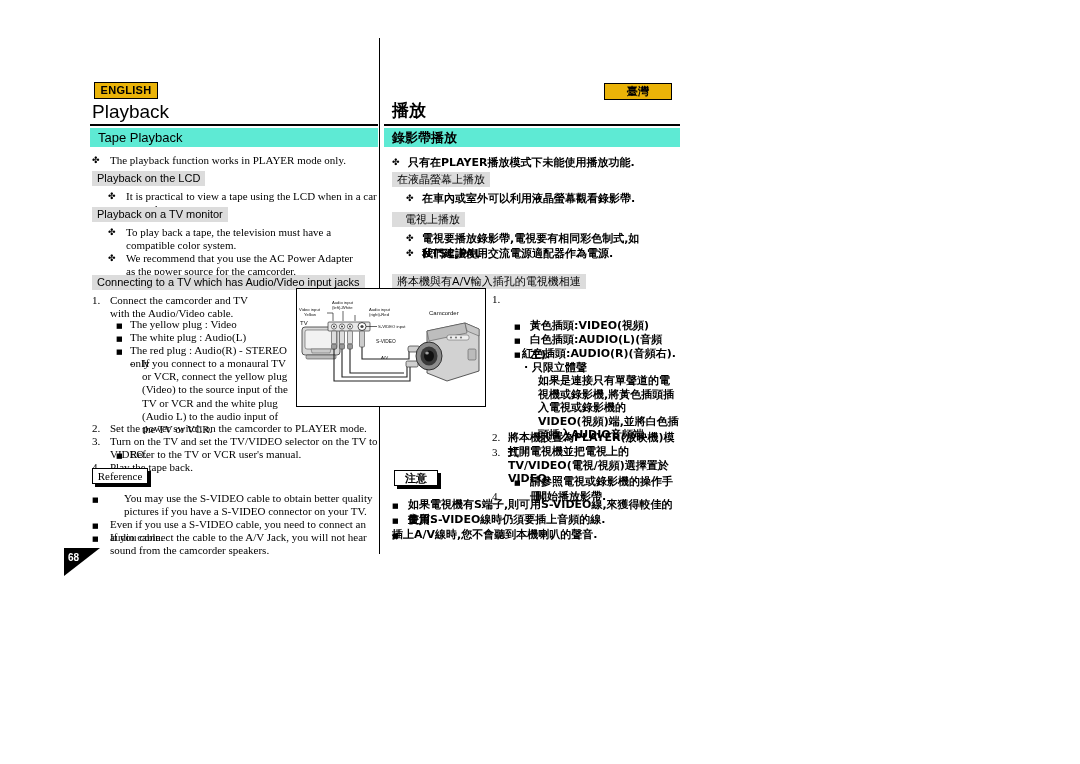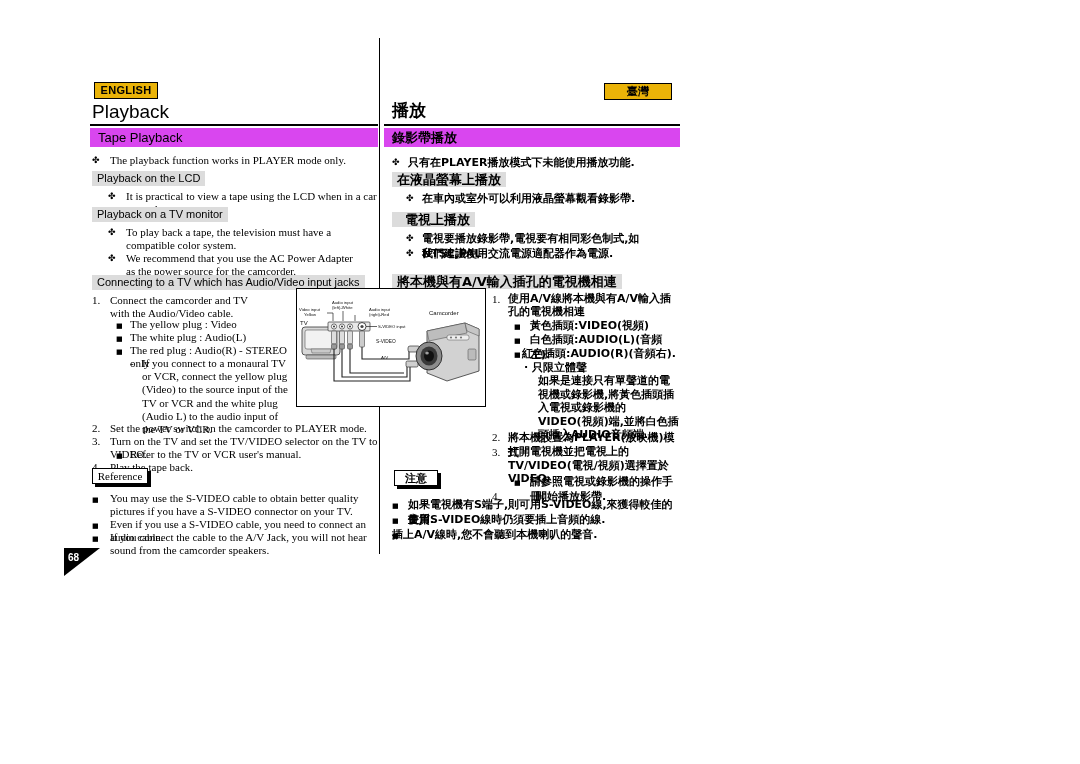--- a/index.html
+++ b/index.html
@@ -44,21 +44,21 @@
   #title-en{left:92px;top:101px;}
   #title-zh{left:392px;top:99px;font-family:"DejaVu Sans", sans-serif;font-size:17px;font-weight:bold;}
 
   .title-rule{position:absolute;height:2px;background:#000;}
   #rule-en{left:90px;top:124px;width:288px;}
   #rule-zh{left:384px;top:124px;width:296px;}
 
   
   .section-bar{
     position:absolute;
-    background:#d946ef;
+    background:#5eead4;
     font-family:"Liberation Sans", sans-serif;
     font-size:13px;
     color:#000;
     line-height:19px;
     padding-left:8px;
     box-sizing:border-box;
   }
   #sec-en{left:90px;top:128px;width:288px;height:19px;}
   #sec-zh{left:384px;top:128px;width:296px;height:19px;
     font-family:"DejaVu Sans", sans-serif;font-weight:bold;font-size:13px;}
@@ -67,21 +67,21 @@
   .sub-head{
     position:absolute;
     background:#dcdcdc;
     font-family:"Liberation Sans", sans-serif;
     font-size:11px;
     line-height:15px;
     padding:0 5px;
     box-sizing:border-box;
     white-space:nowrap;
   }
-  .sub-head.zh{font-family:"DejaVu Sans", sans-serif;font-weight:bold;font-size:13px;}
+  .sub-head.zh{font-family:"DejaVu Sans", sans-serif;font-weight:normal;font-size:11px;}
 
   
   .txt{
     position:absolute;
     font-family:"Liberation Serif", serif;
     font-size:11px;
     line-height:13.2px;
     color:#000;
   }
   .txt.zh{font-family:"DejaVu Sans", sans-serif;font-weight:bold;font-size:11px;line-height:15px;}
@@ -209,21 +209,21 @@
     <span style="display:inline-block;margin-left:14px;">Refer to the TV or VCR user's manual.</span>
   </div>
 
   <div class="txt" style="left:92px;top:461px;width:14px;">4.</div>
   <div class="txt" style="left:110px;top:461px;width:240px;">Play the tape back.</div>
 
   <div class="note-box" style="left:92px;top:468px;width:56px;height:16px;line-height:15px;">Reference</div>
 
   <div class="txt" style="left:92px;top:492px;width:288px;">
     <span class="sq" style="left:0;top:2px;">■</span>
-    <span style="display:inline-block;margin-left:18px;">You may use the S-VIDEO cable to obtain better quality pictures if you have a S-VIDEO connector on your TV.</span>
+    <span style="display:inline-block;margin-left:32px;">You may use the S-VIDEO cable to obtain better quality pictures if you have a S-VIDEO connector on your TV.</span>
   </div>
   <div class="txt" style="left:92px;top:518px;width:288px;">
     <span class="sq" style="left:0;top:2px;">■</span>
     <span style="display:inline-block;margin-left:18px;">Even if you use a S-VIDEO cable, you need to connect an audio cable.</span>
   </div>
   <div class="txt" style="left:92px;top:531px;width:288px;">
     <span class="sq" style="left:0;top:2px;">■</span>
     <span style="display:inline-block;margin-left:18px;">If you connect the cable to the A/V Jack, you will not hear sound from the camcorder speakers.</span>
   </div>
 
@@ -251,21 +251,20 @@
     <span style="display:inline-block;margin-left:16px;">電視要播放錄影帶,電視要有相同彩色制式,如NTSC,PAL</span>
   </div>
   <div class="txt zh" style="left:406px;top:246px;width:274px;">
     <span class="bul" style="left:0;top:1px;">✤</span>
     <span style="display:inline-block;margin-left:16px;">我們建議使用交流電源適配器作為電源.</span>
   </div>
 
   <div class="sub-head zh" style="left:392px;top:274px;">將本機與有A/V輸入插孔的電視機相連</div>
 
   <div class="txt zh" style="left:492px;top:292px;width:14px;font-family:'Liberation Serif',serif;font-weight:normal;">1.</div>
-  <div class="txt zh" style="left:508px;top:292px;width:172px;line-height:13px;">使用A/V線將本機與有A/V輸入插孔的電視機相連</div>
 
   <div class="txt zh" style="left:514px;top:318px;width:166px;">
     <span class="sq" style="left:0;top:3px;">■</span>
     <span style="display:inline-block;margin-left:16px;">黃色插頭:VIDEO(視頻)</span>
   </div>
   <div class="txt zh" style="left:514px;top:332px;width:166px;">
     <span class="sq" style="left:0;top:3px;">■</span>
     <span style="display:inline-block;margin-left:16px;">白色插頭:AUDIO(L)(音頻左).</span>
   </div>
   <div class="txt zh" style="left:514px;top:346px;width:166px;">

